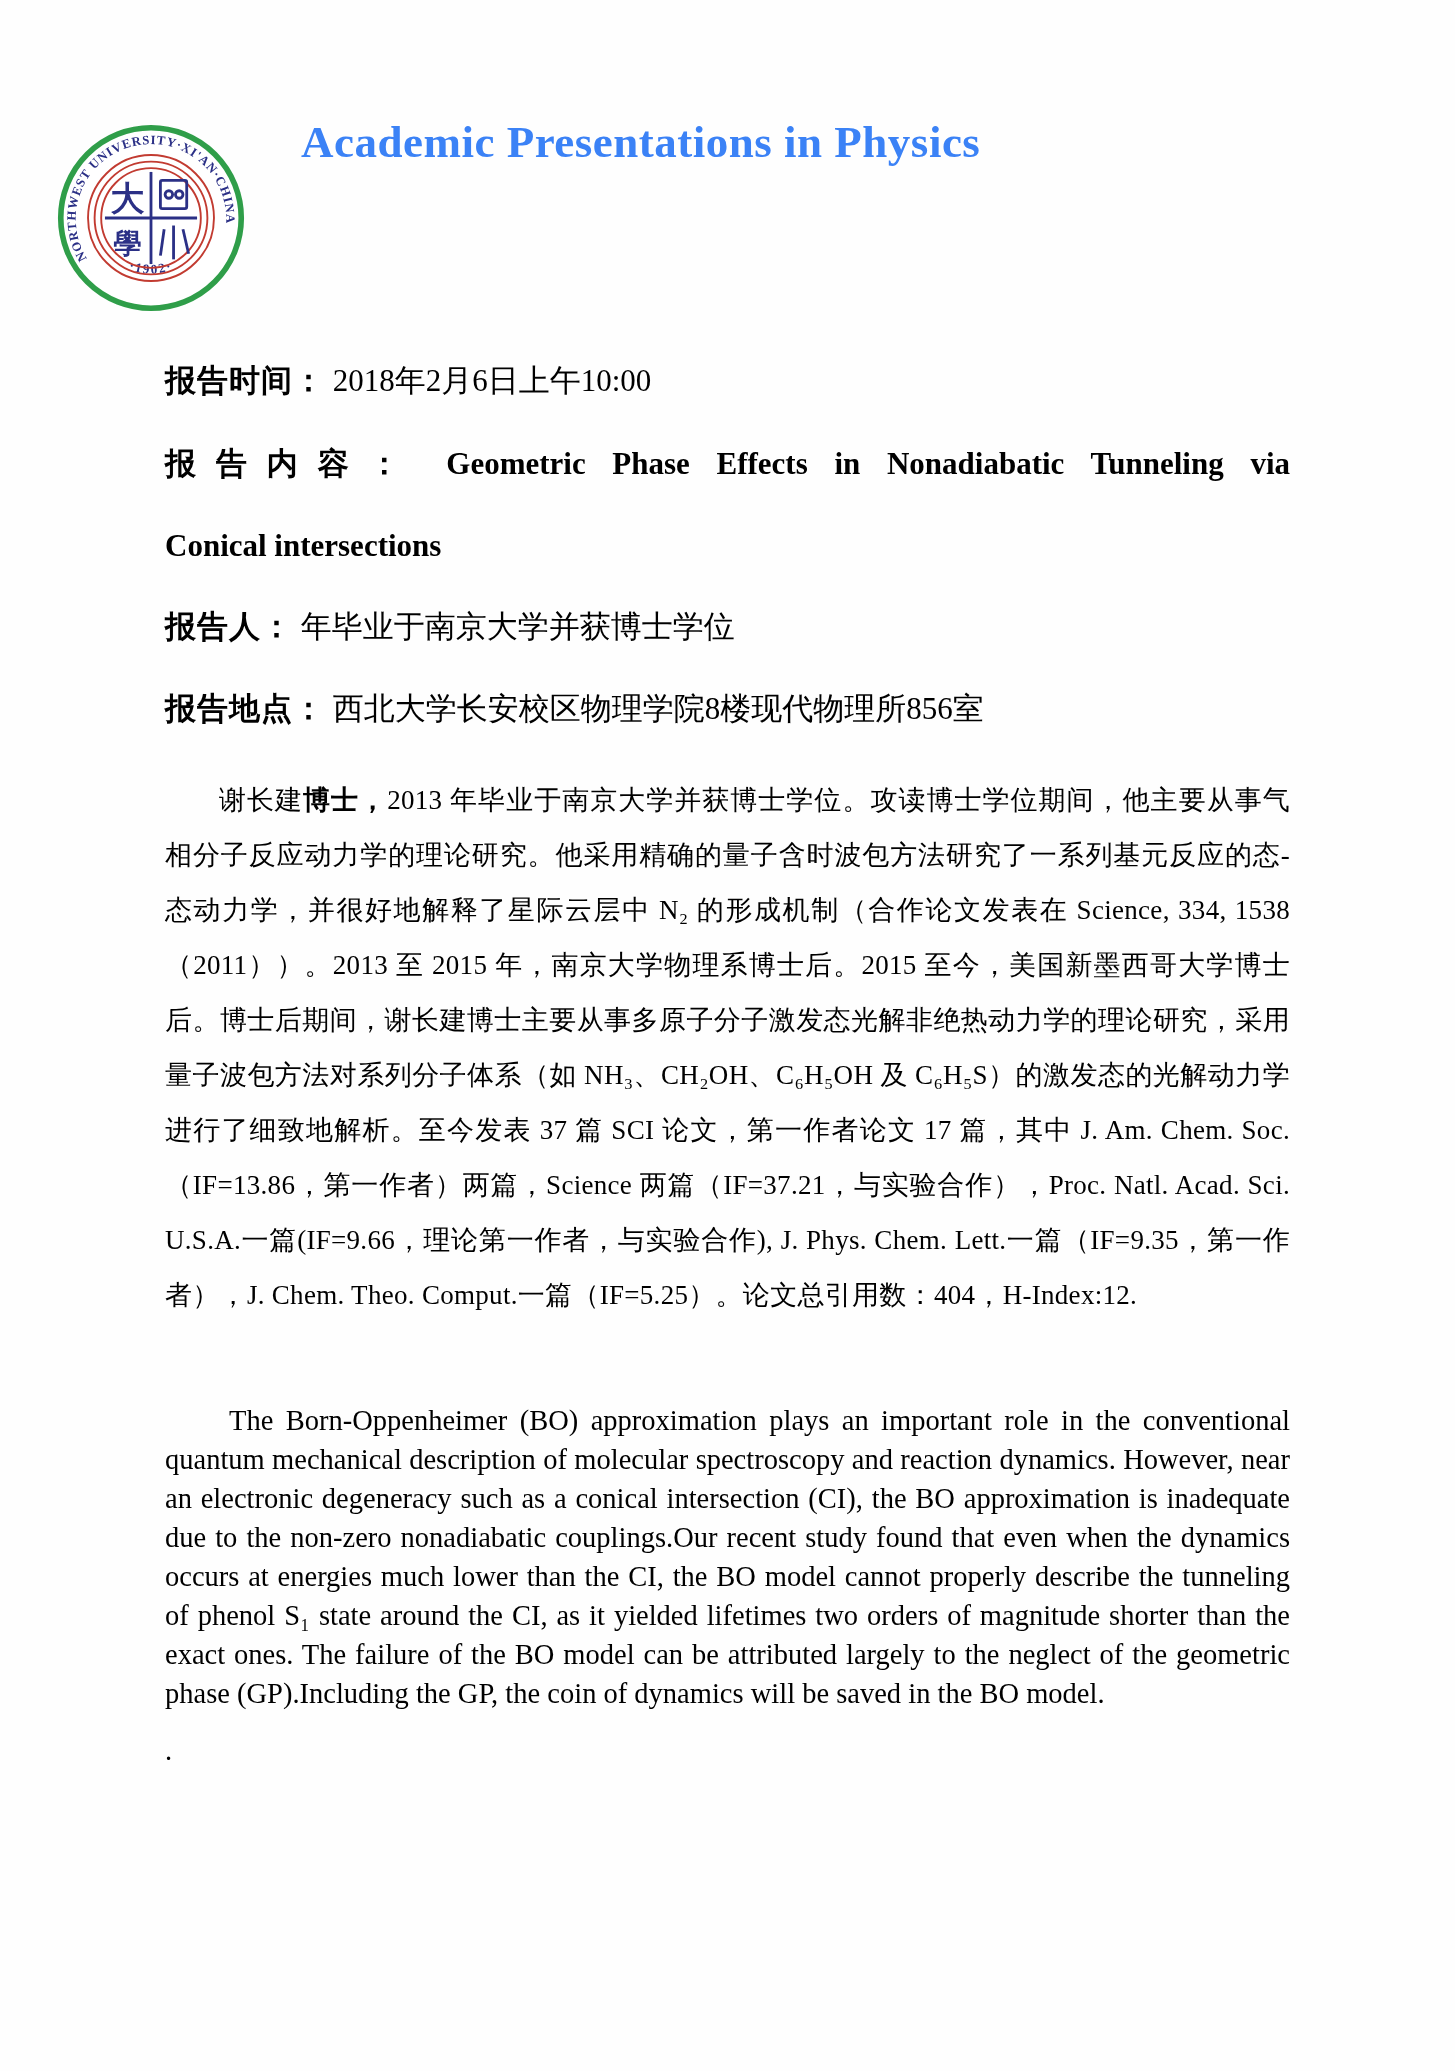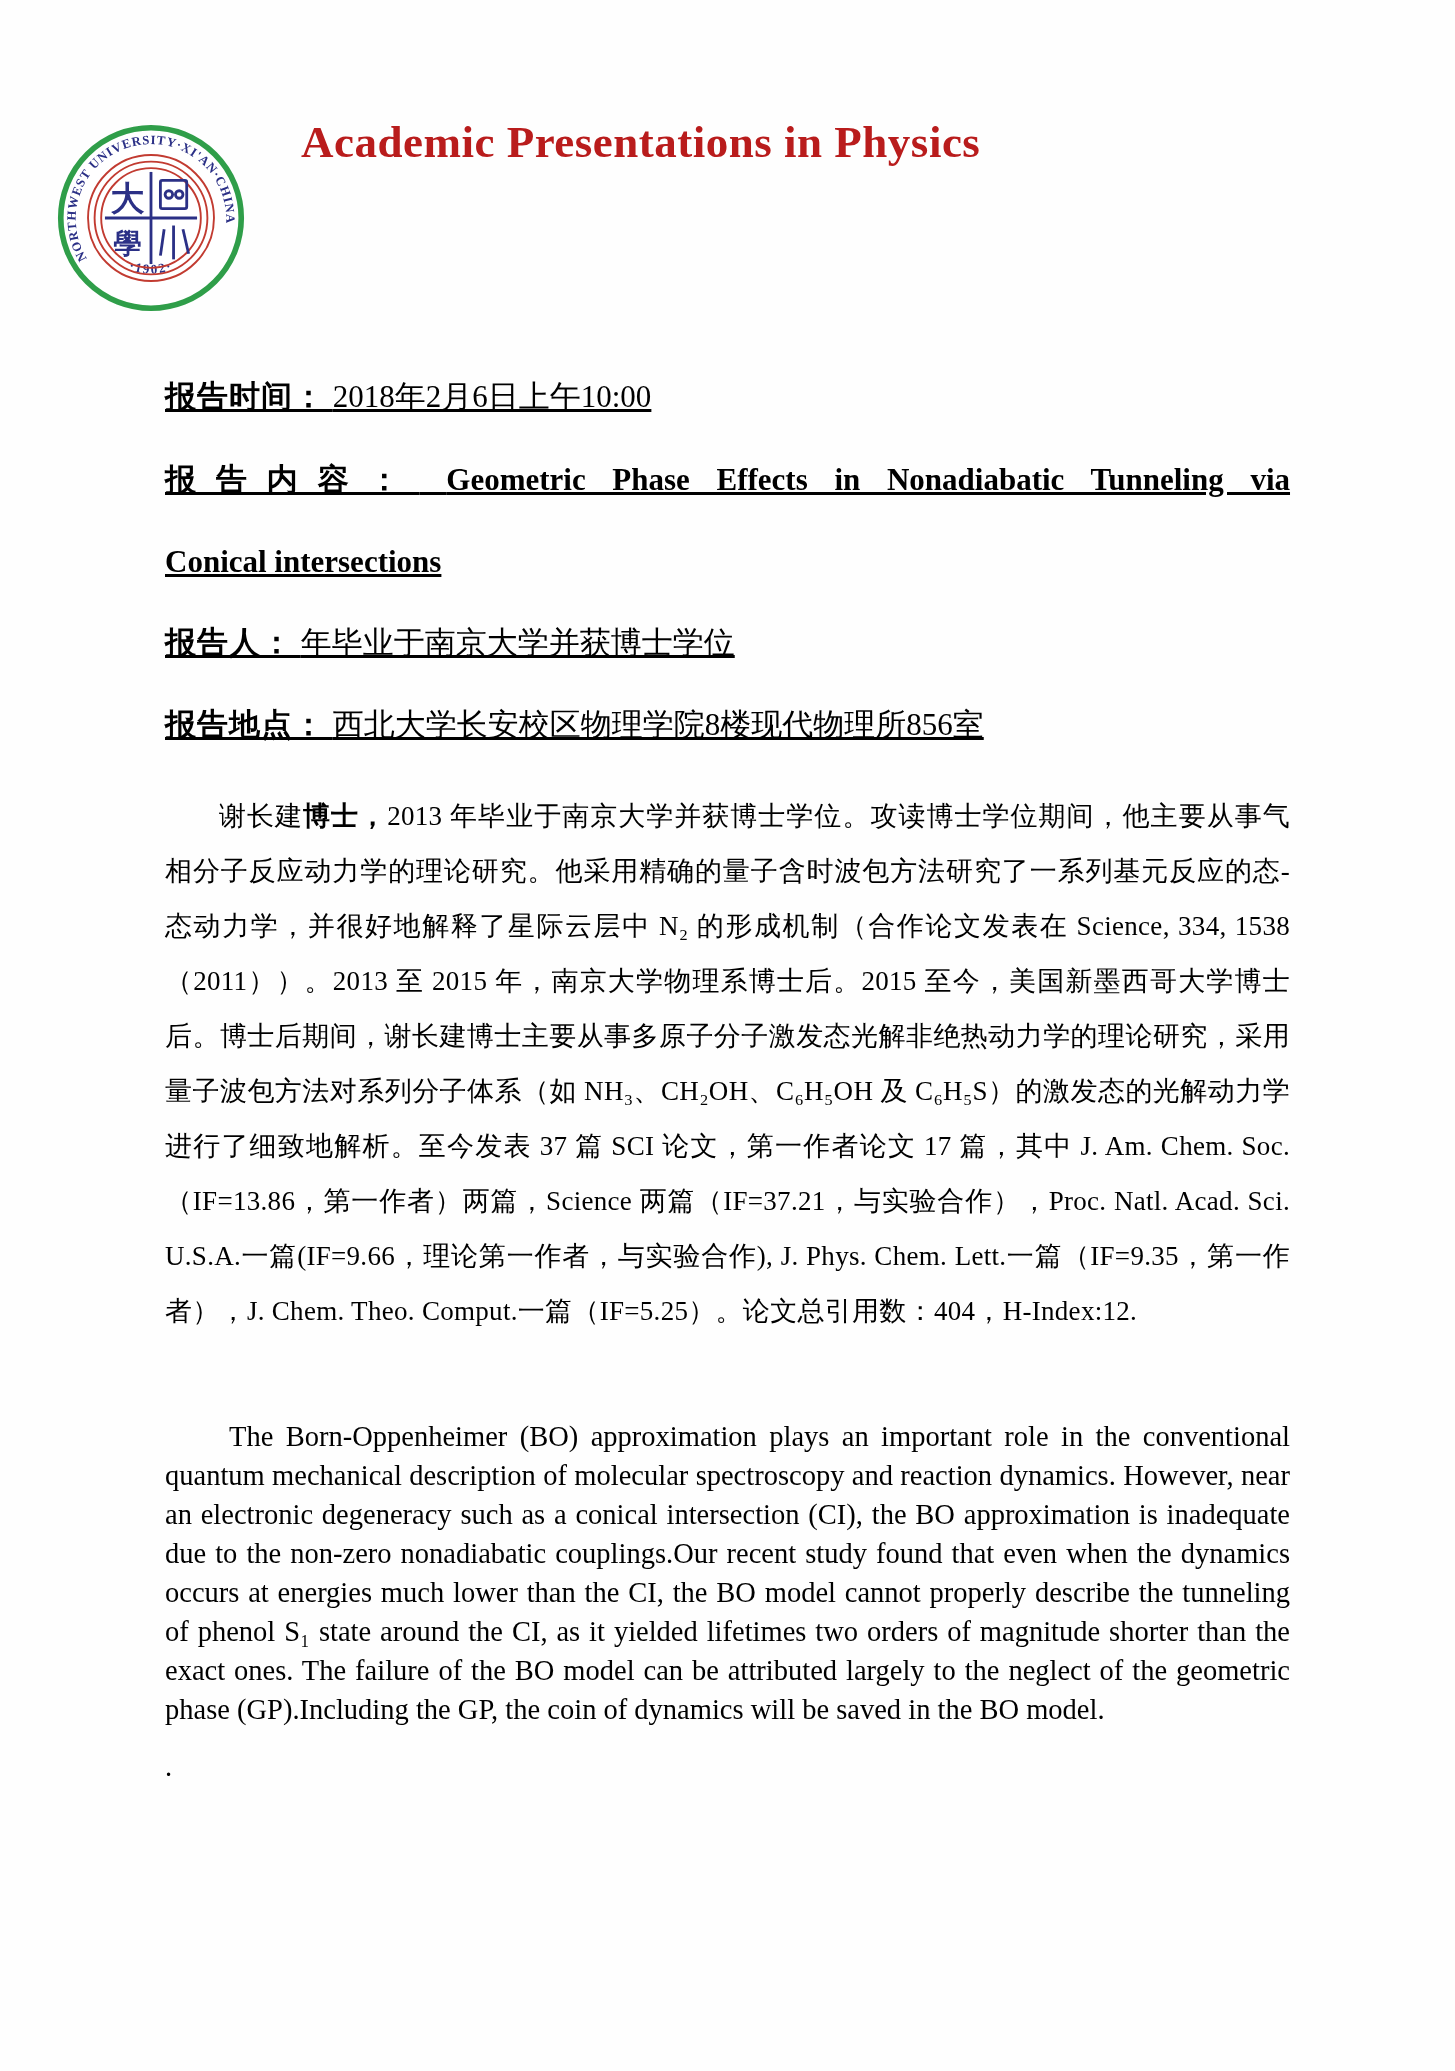--- a/index.html
+++ b/index.html
@@ -11,31 +11,31 @@
   }
   .page{width:1455px;min-height:2071px;background:#fefefe;overflow:hidden;}
 
   
   .header{display:flex;align-items:flex-start;padding:112px 0 0 57px;}
   .logo{width:188px;height:212px;flex:0 0 auto;}
   .logo svg{width:188px;height:212px;display:block;}
   .titles{margin-left:56px;padding-top:6px;}
   .title-en{
     margin:0;font-family:"Liberation Serif","DejaVu Serif",serif;
-    font-weight:bold;font-size:45px;line-height:1.1;color:#b91c1c;
+    font-weight:bold;font-size:45px;line-height:1.1;color:#3b82f6;
     letter-spacing:0.5px;
   }
   .title-zh{
     margin:26px 0 0 2px;font-family:"Liberation Sans","DejaVu Sans",sans-serif;
     font-weight:bold;font-size:53px;line-height:1.1;color:#3fb0e8;
     letter-spacing:10px;font-style:italic;
   }
 
   
-  .details{margin:54px 165px 0 165px;text-decoration:underline;}
+  .details{margin:38px 165px 0 165px;}
   .detail-line{margin:0 0 44px 0;font-size:31px;line-height:1.25;}
   .lbl{
     font-family:"Liberation Sans","DejaVu Sans",sans-serif;
     font-weight:bold;letter-spacing:1px;
   }
   .val{font-family:"Liberation Serif","DejaVu Serif",serif;}
   .topic-line{text-align:justify;text-align-last:justify;}
   .topic-val{font-weight:bold;}
   .topic-line2{
     margin:0 0 44px 0;text-align:left;font-size:31px;font-weight:bold;

